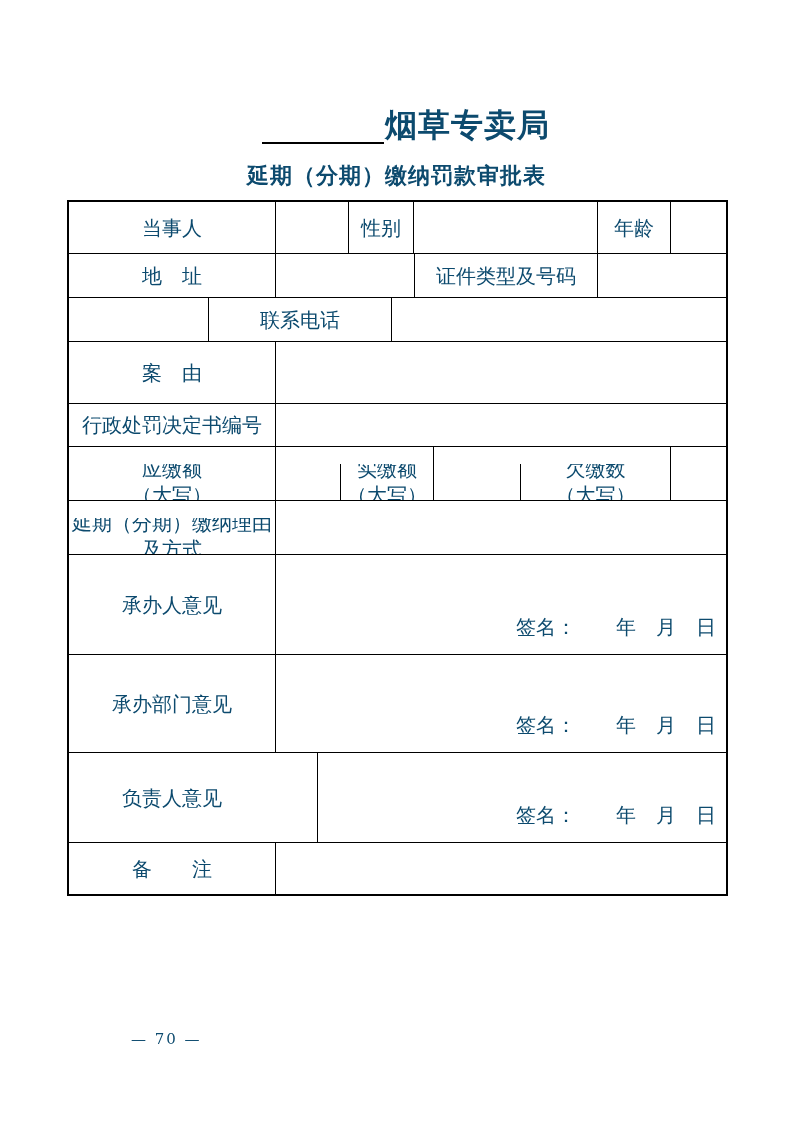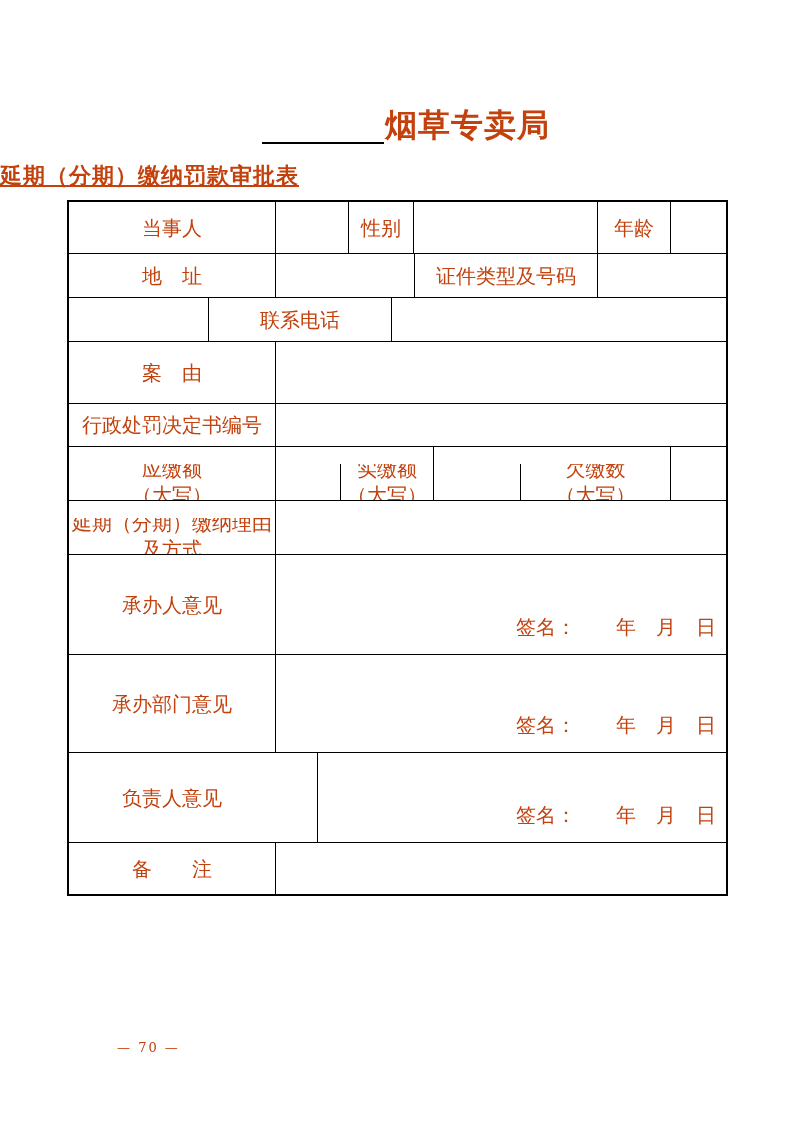--- a/index.html
+++ b/index.html
@@ -3,21 +3,21 @@
 <meta charset="utf-8">
 <style>
   * { margin: 0; padding: 0; box-sizing: border-box; }
   html, body { background: #888; }
   .page {
     position: relative;
     width: 793px;
     height: 1122px;
     margin: 0 auto;
     background: #ffffff;
-    color: #c2410c;
+    color: #0c4a6e;
     font-family: "DejaVu Serif", "Liberation Serif", serif;
     overflow: hidden;
   }
   
   .title-line {
     position: absolute;
     left: 262px;
     top: 106px;
     display: flex;
     align-items: flex-end;
@@ -32,26 +32,26 @@
     width: 122px;
     height: 33px;
     border-bottom: 2px solid #000;
     margin-right: 1px;
   }
   .subtitle {
     position: absolute;
     left: 0;
     top: 161px;
     width: 100%;
+    text-align: center;
     font-family: "DejaVu Sans", "Liberation Sans", sans-serif;
     font-weight: bold;
     font-size: 22px;
     letter-spacing: 1px;
     white-space: nowrap;
-    text-decoration: underline;
   }
   
   .form-table {
     position: absolute;
     left: 67px;
     top: 200px;
     width: 661px;
     border: 2px solid #000;
     font-size: 20px;
     line-height: 26px;
@@ -95,26 +95,25 @@
   .w65  { width: 65px; }
   .w184 { width: 184px; }
   .w139 { width: 139px; }
   .w183 { width: 183px; }
   .w93  { width: 93px; }
   .w87  { width: 87px; }
   .w150 { width: 150px; }
   
   .page-number {
     position: absolute;
-    left: 117px;
+    left: 131px;
     top: 1030px;
-    font-size: 13px;
+    font-size: 15px;
     letter-spacing: 2px;
     white-space: nowrap;
-    margin-top: 10px;
   }
 </style>
 </head>
 <body>
 
 <div class="page">
 
   <div class="title-line">
     <span class="title-blank"></span>
       <span>烟草专卖局</span>

